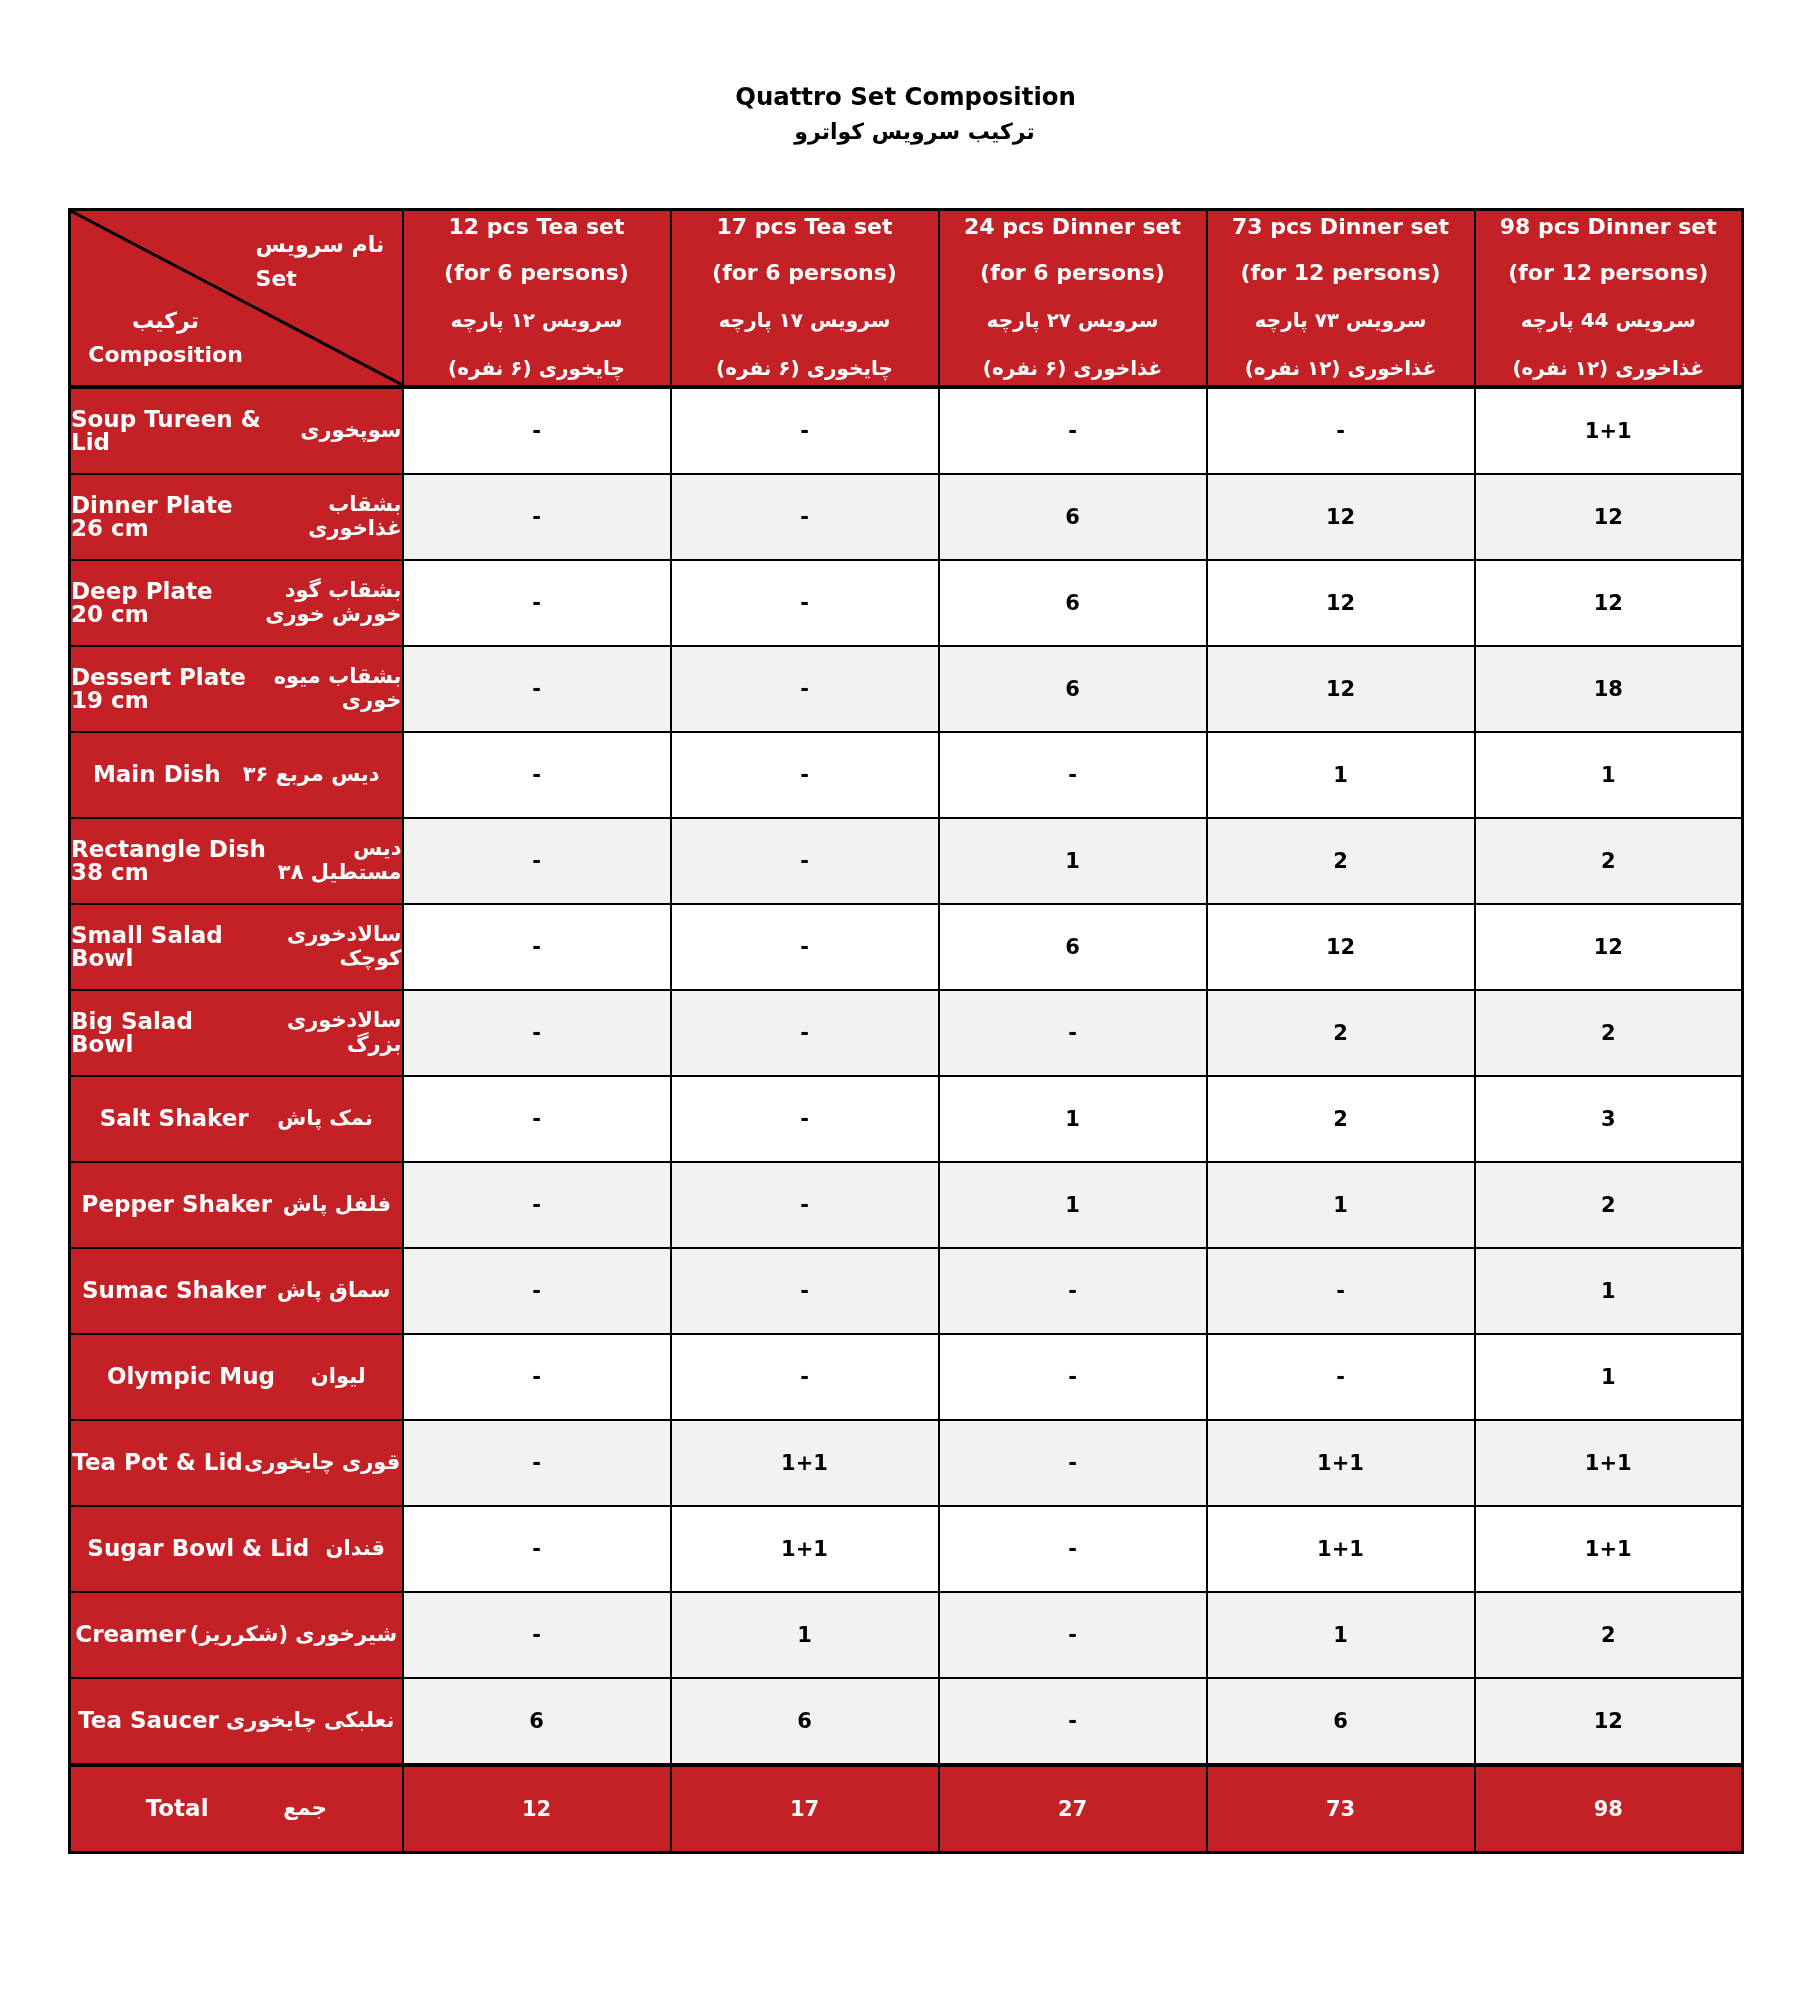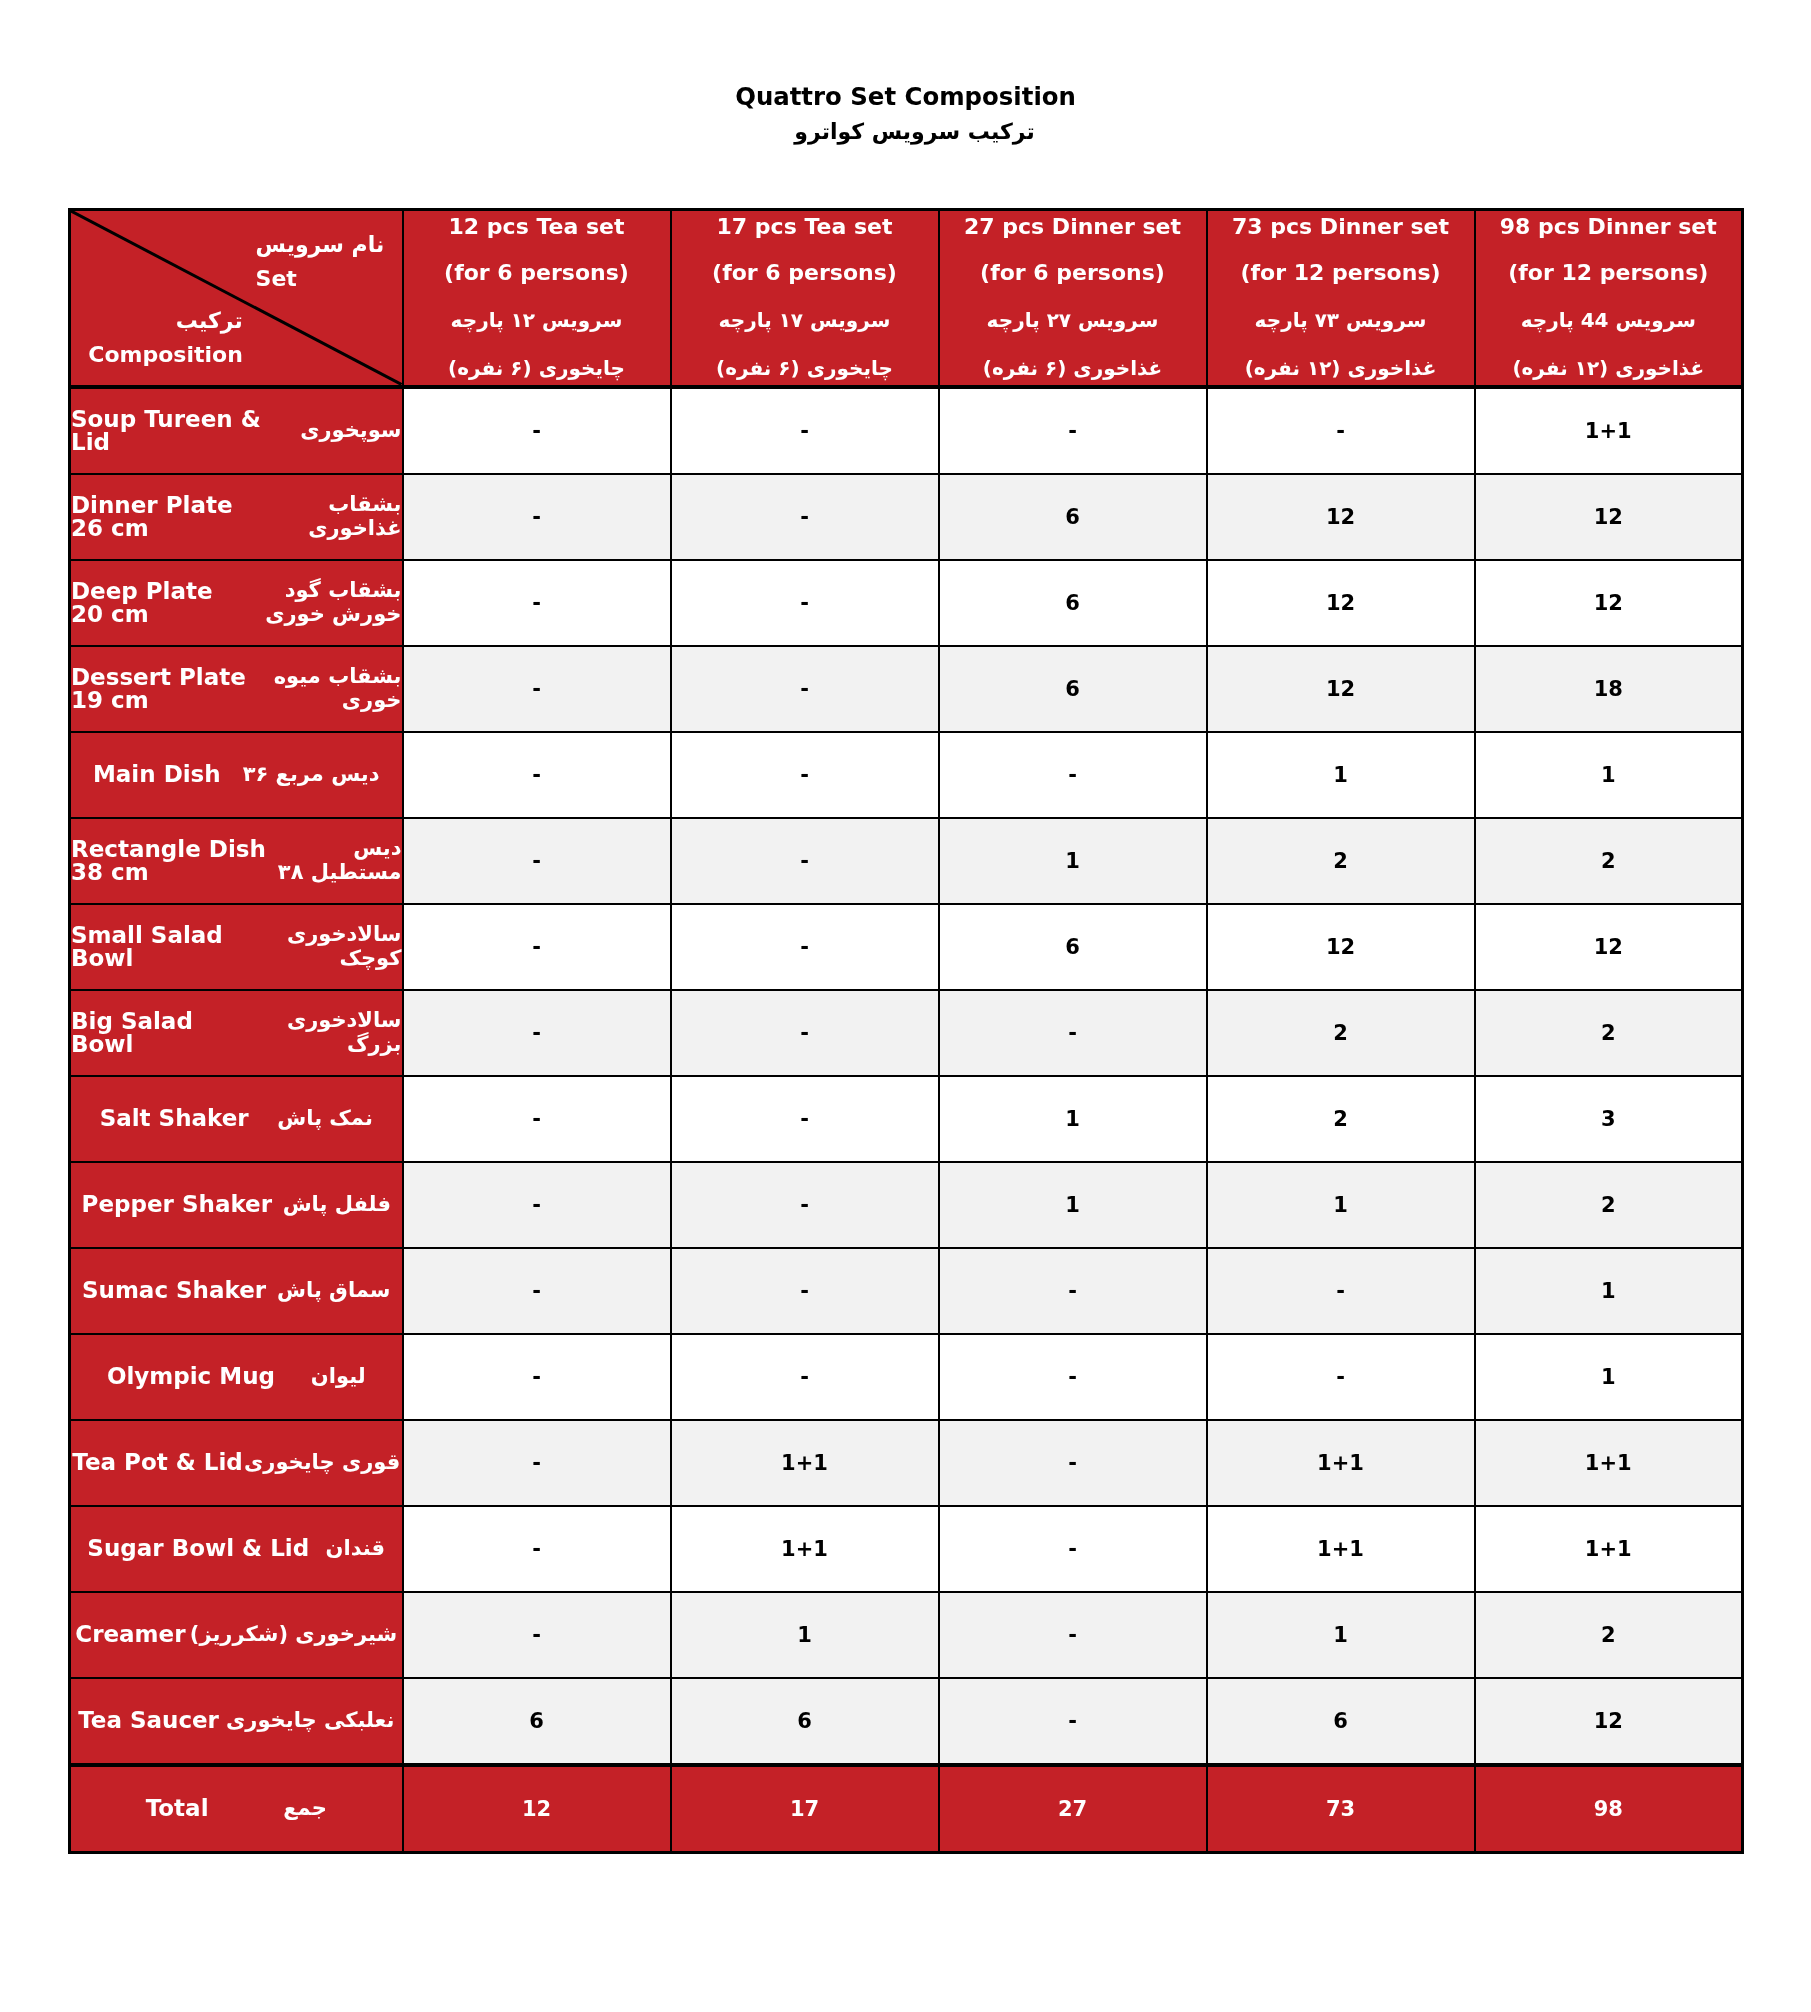--- a/index.html
+++ b/index.html
@@ -24,21 +24,21 @@
   th,td{border:2.4px solid var(--border);padding:0;vertical-align:middle;}
 
   thead th{height:177px;background:var(--red);color:#fff;border-bottom:4.7px solid var(--border);}
   .hdr-cell{display:flex;flex-direction:column;justify-content:space-evenly;align-items:center;height:100%;gap:20px;}
   .hdr-en{font-size:22px;font-weight:bold;line-height:1;}
   .hdr-fa{font-size:20px;font-weight:bold;line-height:1.15;}
 
   .corner{position:relative;}
   .corner .diag{position:absolute;left:0;top:0;width:100%;height:100%;display:block;}
   .corner-top{position:absolute;top:17.3px;right:17.3px;text-align:left;}
-  .corner-bottom{position:absolute;bottom:12.6px;left:17.3px;text-align:right;}
+  .corner-bottom{position:absolute;bottom:12.6px;left:17.3px;text-align:center;}
   .corner-line{font-size:22px;font-weight:bold;line-height:1.55;}
 
   tbody tr{height:84px;}
   td.label-cell{background:var(--red);color:#fff;}
   .label-wrap{display:flex;flex-direction:row;justify-content:space-evenly;align-items:center;height:84px;}
   .row-en{font-size:23px;font-weight:bold;line-height:1;}
   .row-fa{font-size:21px;font-weight:bold;line-height:1.1;}
 
   td.val{text-align:center;font-size:21px;font-weight:bold;color:#000;background:#fff;}
   tr.shade-gray td.val{background:var(--stripe);}
@@ -90,21 +90,21 @@
       <th>
         <div class="hdr-cell">
           <div class="hdr-en">17 pcs Tea set</div>
           <div class="hdr-en">(for 6 persons)</div>
           <div class="hdr-fa fa">سرویس ۱۷ پارچه</div>
           <div class="hdr-fa fa">چایخوری (۶ نفره)</div>
         </div>
       </th>
       <th>
         <div class="hdr-cell">
-          <div class="hdr-en">27 pcs Dinner set</div>
+          <div class="hdr-en">24 pcs Dinner set</div>
           <div class="hdr-en">(for 6 persons)</div>
           <div class="hdr-fa fa">سرویس ۲۷ پارچه</div>
           <div class="hdr-fa fa">غذاخوری (۶ نفره)</div>
         </div>
       </th>
       <th>
         <div class="hdr-cell">
           <div class="hdr-en">73 pcs Dinner set</div>
           <div class="hdr-en">(for 12 persons)</div>
           <div class="hdr-fa fa">سرویس ۷۳ پارچه</div>

